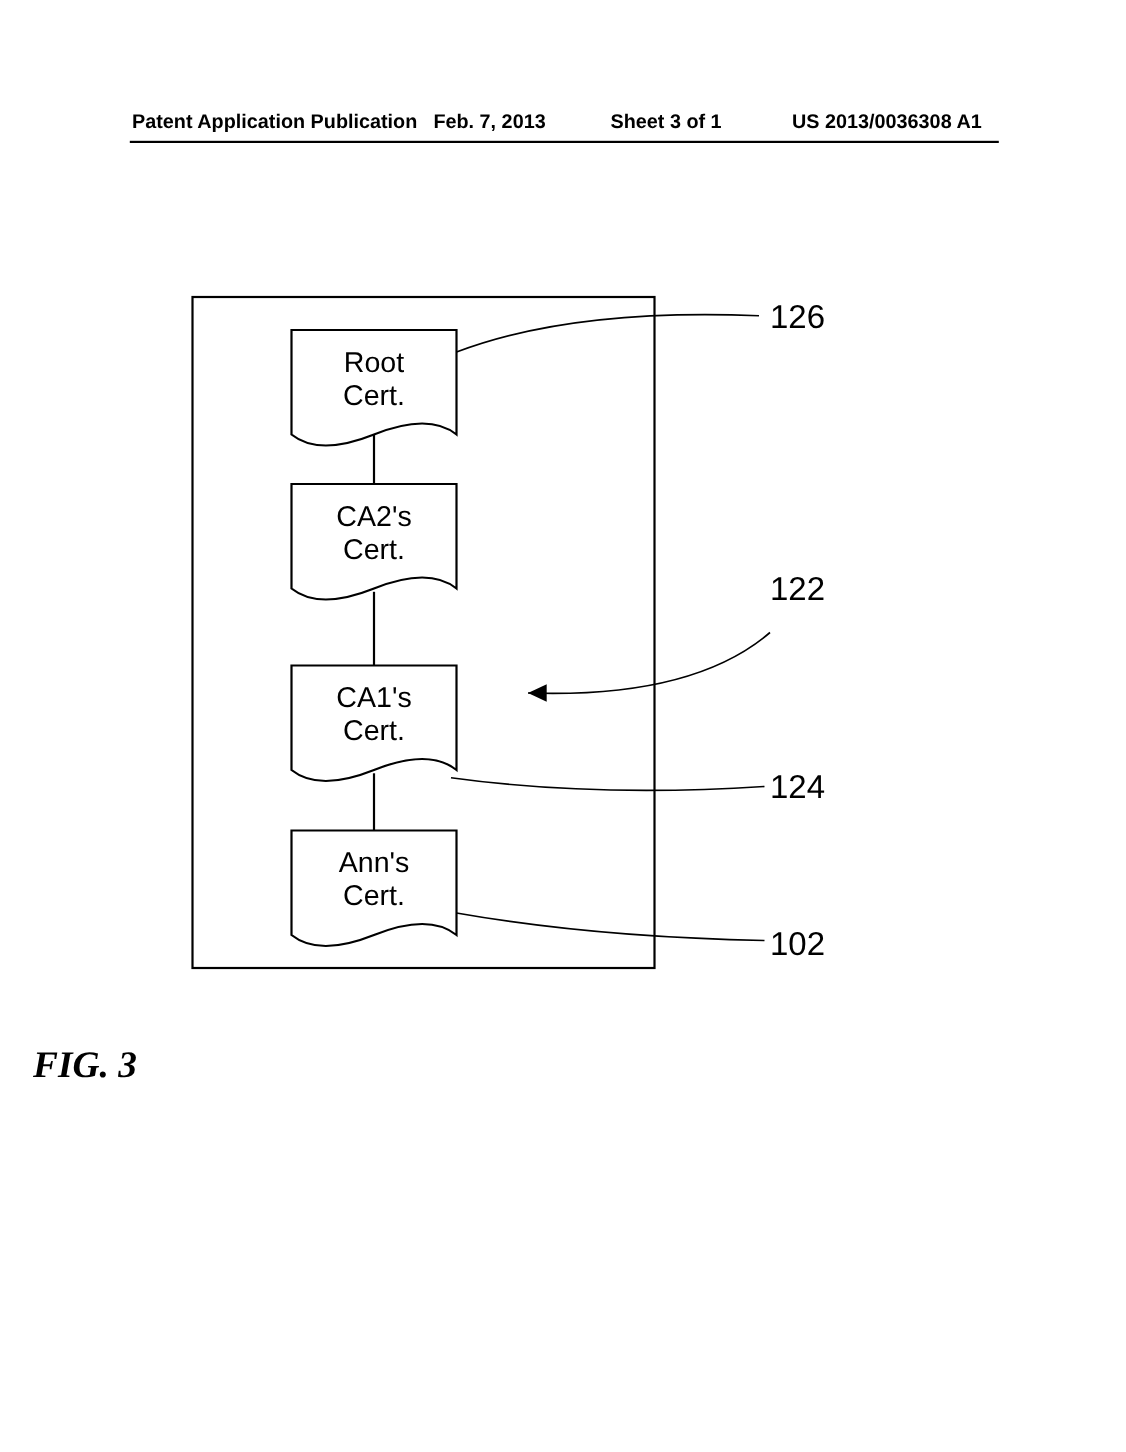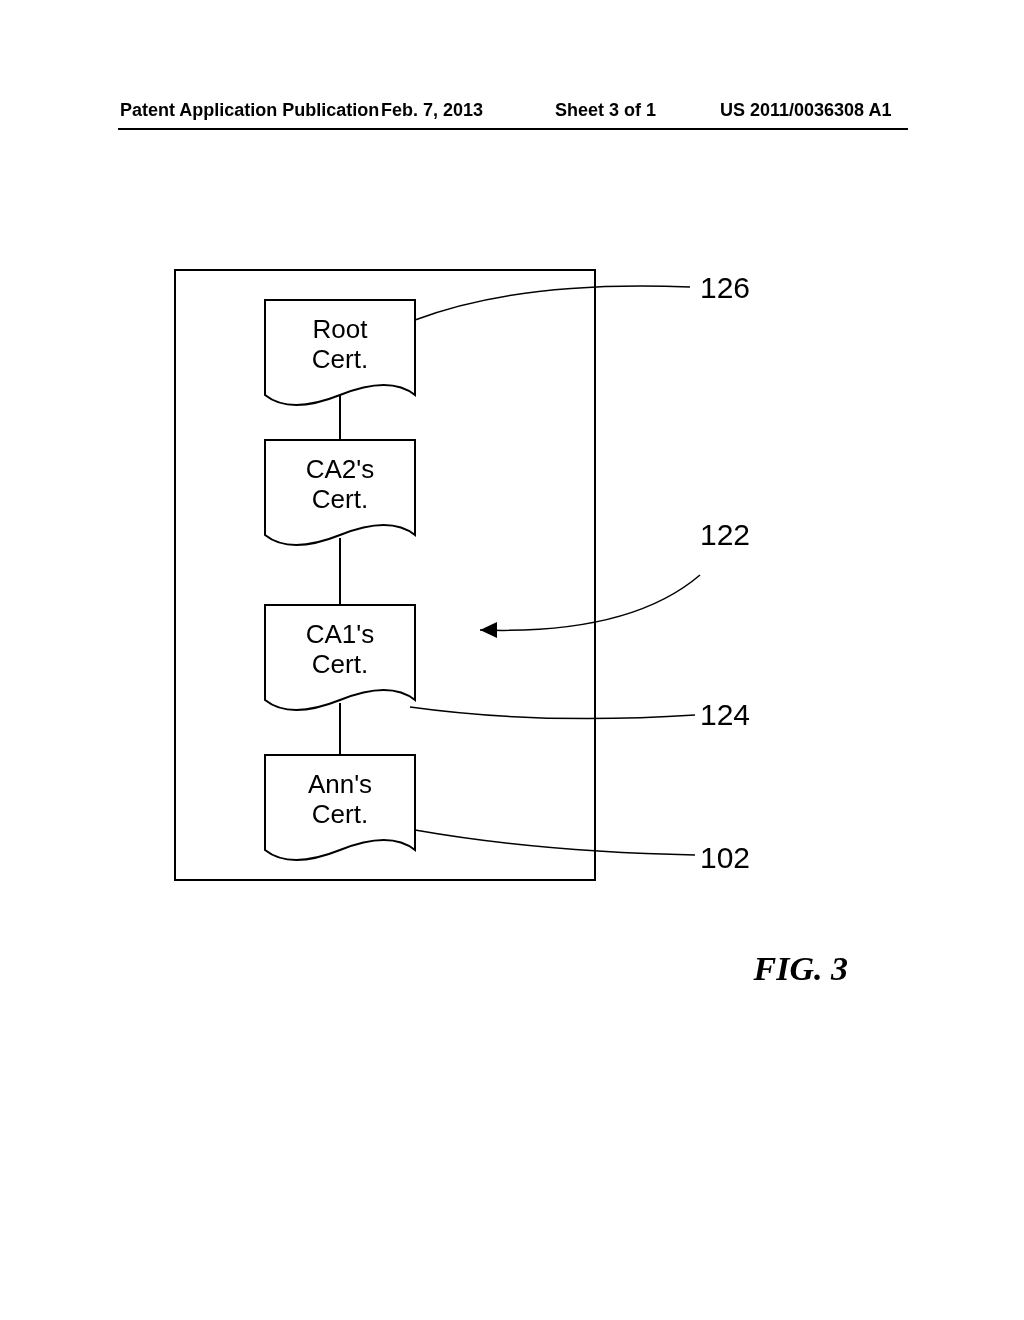--- a/index.html
+++ b/index.html
@@ -14,40 +14,41 @@
   .header {
     position: absolute;
     top: 100px;
     left: 0;
     width: 1024px;
     display: flex;
     font-size: 18px;
     font-weight: bold;
   }
   .header .pub-label { position: absolute; left: 120px; }
-  .header .date      { position: absolute; left: 381px; }
+  .header .date      { position: absolute; left: 394px; }
   .header .sheet     { position: absolute; left: 555px; }
   .header .pub-no    { position: absolute; left: 720px; }
   .header-rule {
     position: absolute;
     top: 128px;
     left: 118px;
     width: 790px;
     border-top: 2px solid #000;
   }
   .figure-caption {
     position: absolute;
     left: 0;
     width: 848px;
-    text-align: right;
+    text-align: left;
     top: 950px;
     font-family: "Times New Roman", Times, serif;
     font-style: italic;
     font-weight: bold;
     font-size: 34px;
+    padding-left: 30px;
   }
   svg.diagram {
     position: absolute;
     left: 0;
     top: 0;
   }
   .cert-label {
     font-family: Arial, Helvetica, sans-serif;
     font-size: 26px;
     text-anchor: middle;
@@ -57,21 +58,21 @@
     font-size: 30px;
   }
 </style>
 </head>
 <body>
 
 <div class="header">
   <div class="pub-label">Patent Application Publication</div>
   <div class="date">Feb. 7, 2013</div>
   <div class="sheet">Sheet 3 of 1</div>
-  <div class="pub-no">US 2011/0036308 A1</div>
+  <div class="pub-no">US 2013/0036308 A1</div>
 </div>
 <div class="header-rule"></div>
 
 <svg class="diagram" width="1024" height="1320">
 
   <rect x="175" y="270" width="420" height="610" fill="none" stroke="#000" stroke-width="2"></rect>
 
   <g>
     <path d="M265 300 L415 300 L415 395
              Q390 375 340 395

